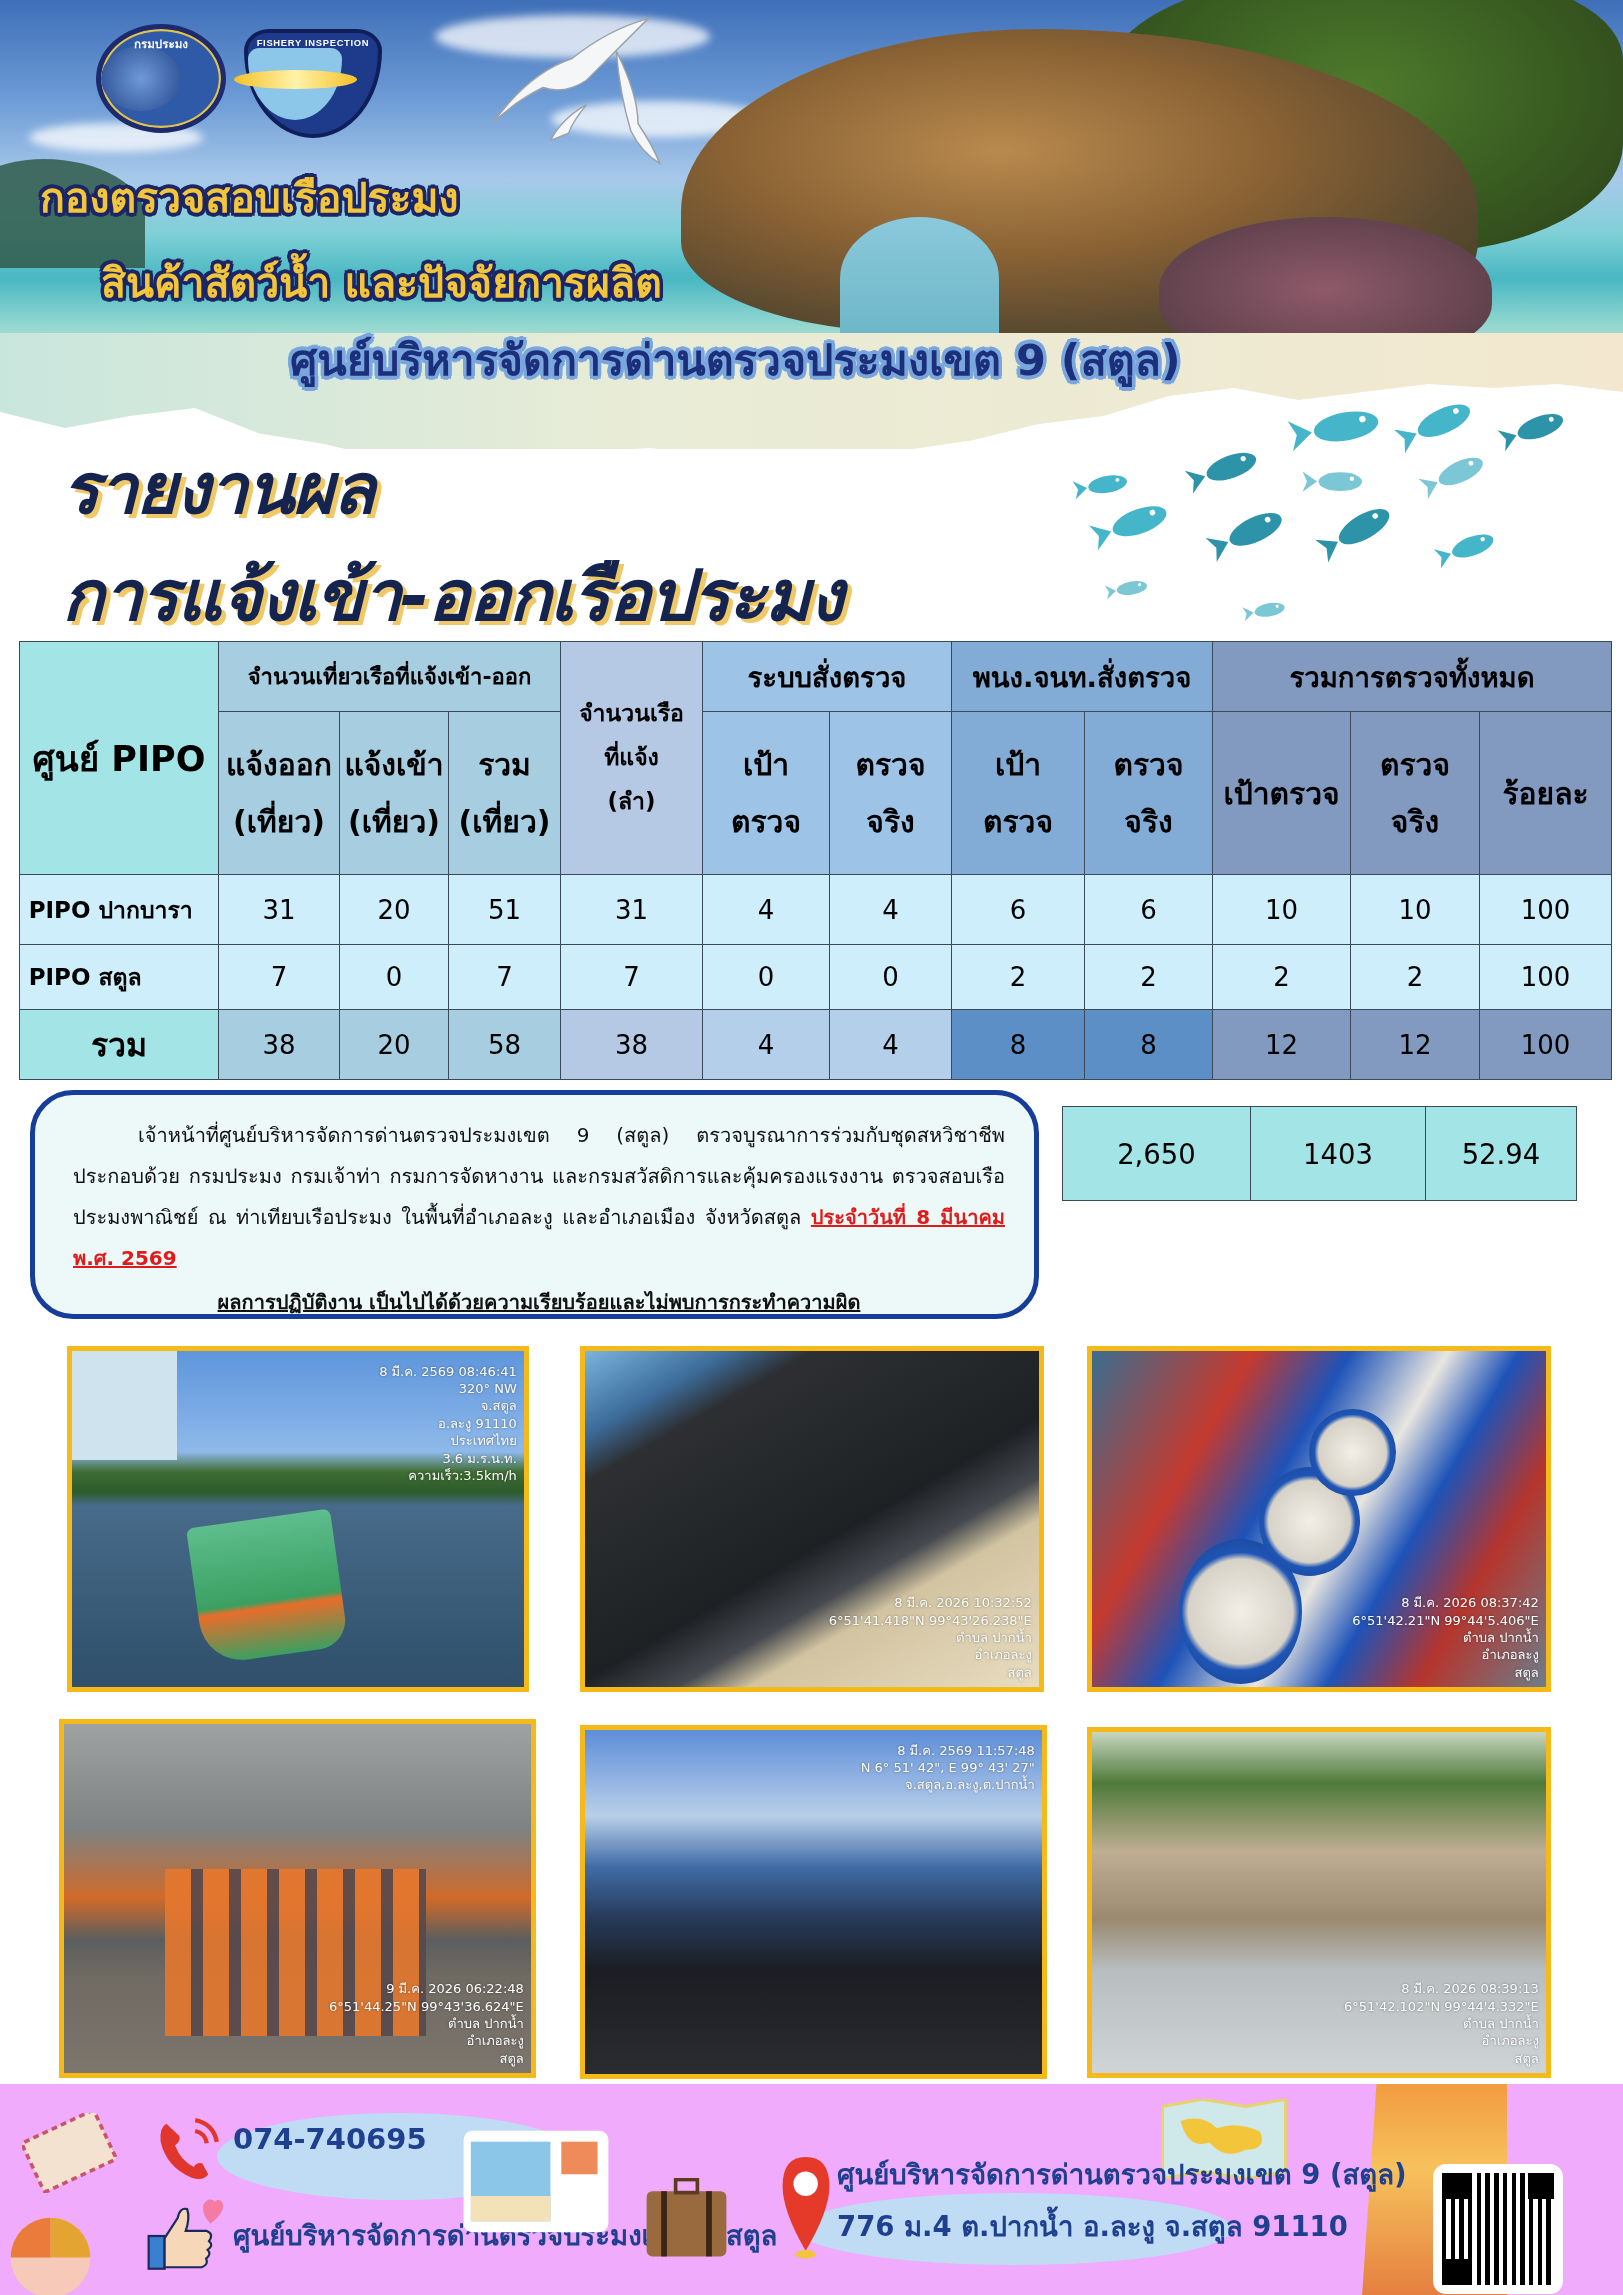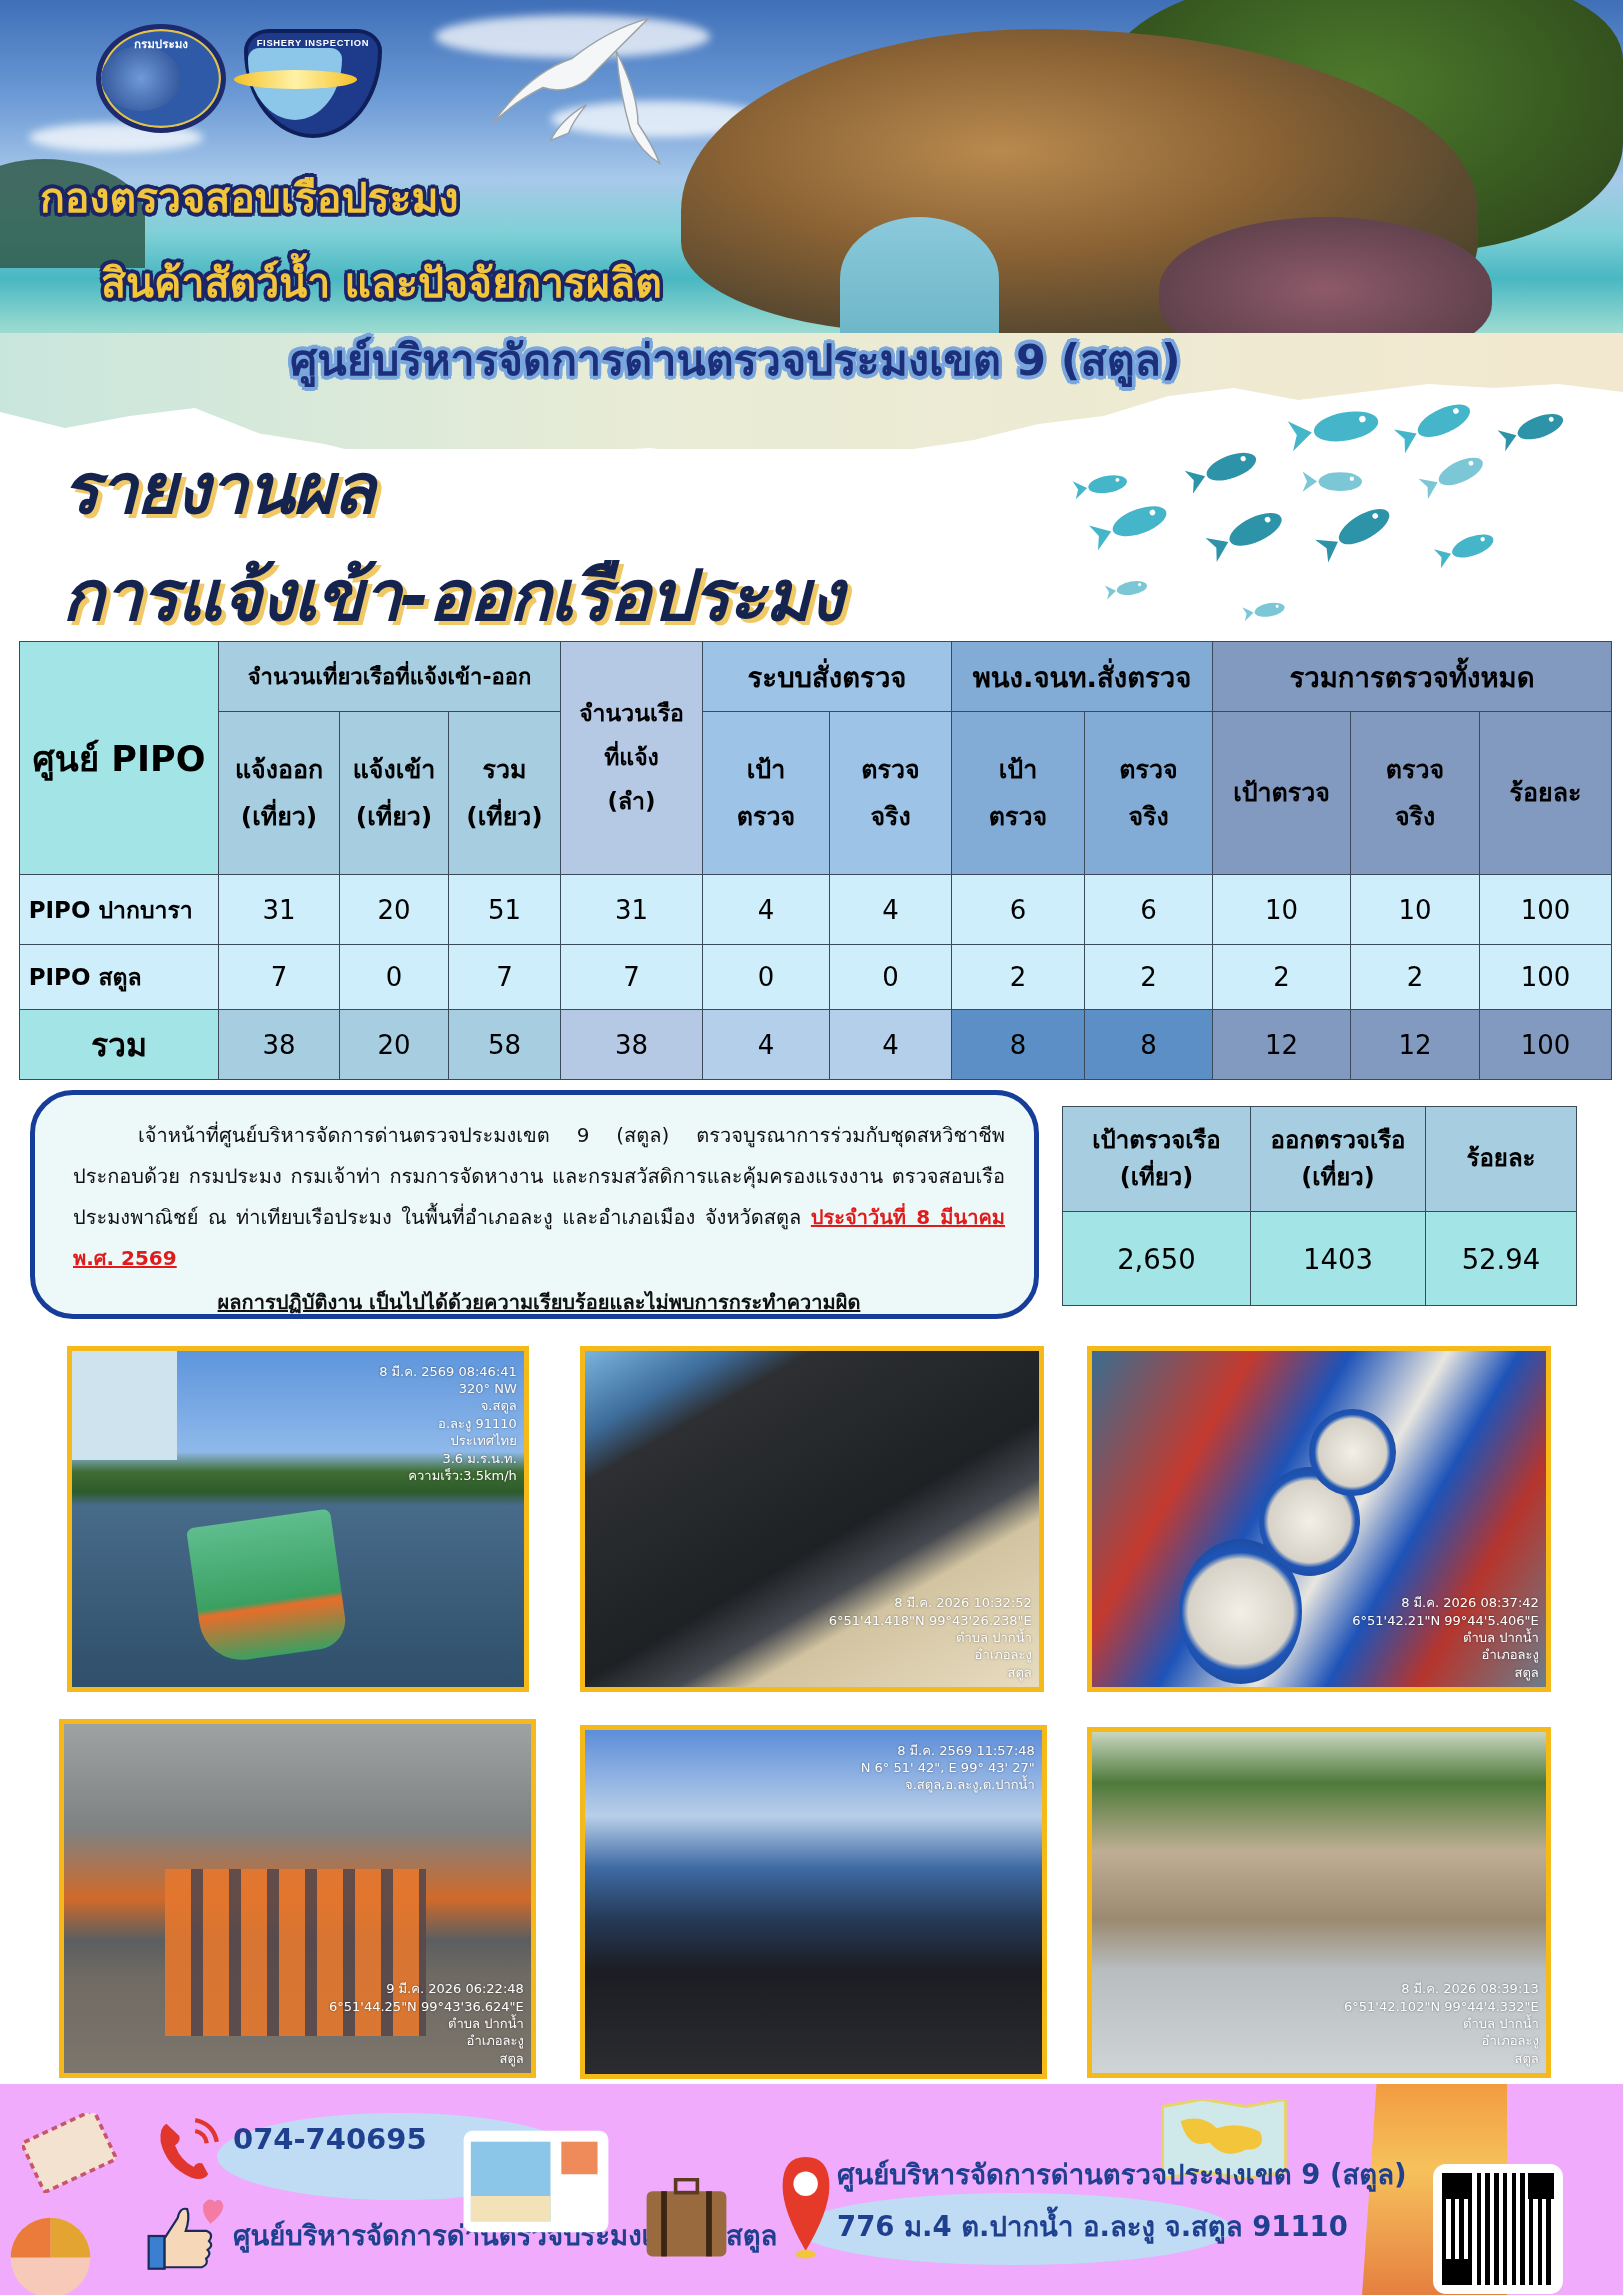--- a/index.html
+++ b/index.html
@@ -52,21 +52,21 @@
   .report-title-1 { top: 433px; }
   .report-title-2 { top: 540px; }
   .fish-school { position: absolute; left: 1072px; top: 399px; width: 551px; height: 239px; }
 
   
   .main-table { position: absolute; left: 19px; top: 641px; width: 1591px; border-collapse: collapse; table-layout: fixed;
     font-family: "DejaVu Sans", sans-serif; }
   .main-table td, .main-table th { border: 1.1px solid #3b4a5a; text-align: center; vertical-align: middle; color: #000; }
   .main-table th { font-weight: bold; }
   .h1 { height: 70px; font-size: 24px; }
-  .h2 { height: 163px; font-size: 25px; line-height: 1.9; }
+  .h2 { height: 163px; font-size: 30px; line-height: 1.9; }
   .hsmall { font-size: 22px; }
   .main-table tbody td { font-size: 26px; }
   .r1 td { height: 70px; }
   .r2 td { height: 65px; }
   .r3 td { height: 70px; }
   .row-label { text-align: left !important; padding-left: 8.7px; font-weight: bold; font-size: 23px !important; }
   .sum-label { font-size: 32px !important; font-weight: bold; }
   .pipo-head { font-size: 35px !important; }
   .c-teal { background: #a3e4e6; }
   .c-grp1 { background: #a6cde0; }
@@ -309,25 +309,20 @@
   <span class="summary-result">ผลการปฏิบัติงาน เป็นไปได้ด้วยความเรียบร้อยและไม่พบการกระทำความผิด</span>
 </div>
 
 <table class="quota-table">
   <colgroup>
       <col style="width:188px">
       <col style="width:175px">
       <col style="width:151px">
     </colgroup>
   <tbody>
-      <tr>
-    <th><span>เป้าตรวจเรือ</span><br><span>(เที่ยว)</span></th>
-    <th><span>ออกตรวจเรือ</span><br><span>(เที่ยว)</span></th>
-    <th>ร้อยละ</th>
-  </tr>
   <tr>
     <td>2,650</td>
     <td>1403</td>
     <td>52.94</td>
   </tr>
 </tbody>
   </table>
 
 <div class="photo p1">
   <div class="p-map"></div>

